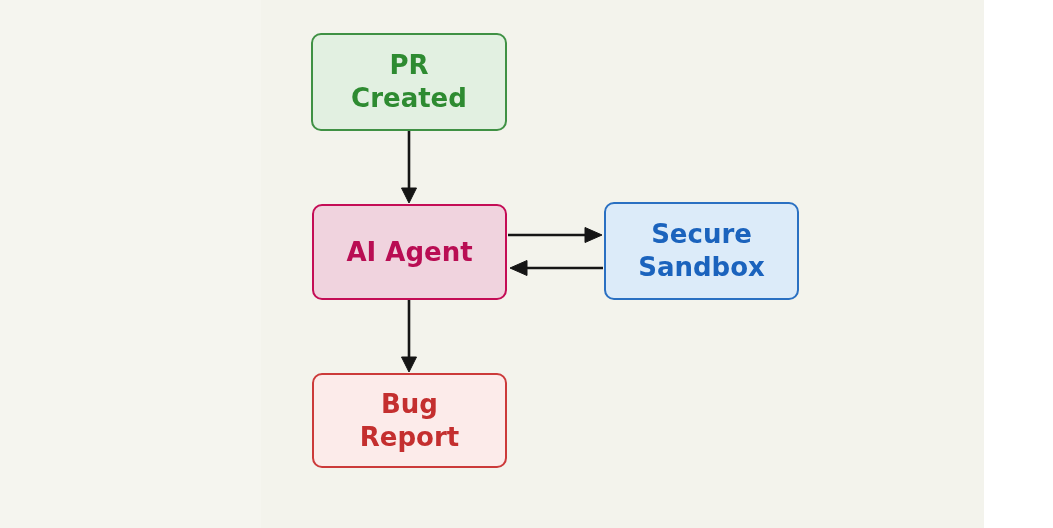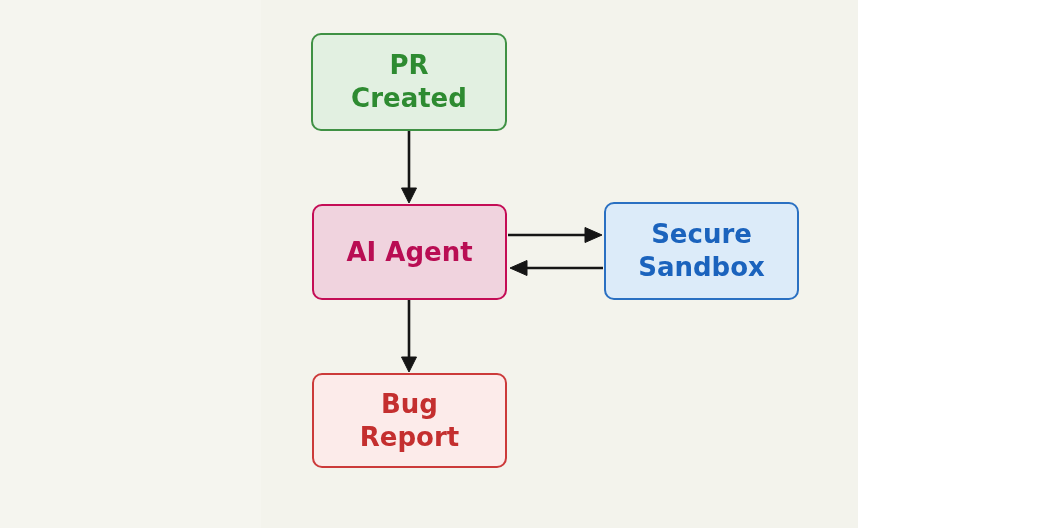--- a/index.html
+++ b/index.html
@@ -2,21 +2,21 @@
 <html><head>
 <meta charset="utf-8">
 <style>
   html, body {
     margin: 0;
     padding: 0;
     font-family: "DejaVu Sans", "Liberation Sans", sans-serif;
   }
   .canvas {
     position: relative;
-    width: 858px;
+    width: 984px;
     height: 528px;
     background: #f5f5ef;
     overflow: hidden;
   }
   .diagram-bg {
     position: absolute;
     left: 261px;
     top: 0;
     width: 792px;
     height: 528px;

